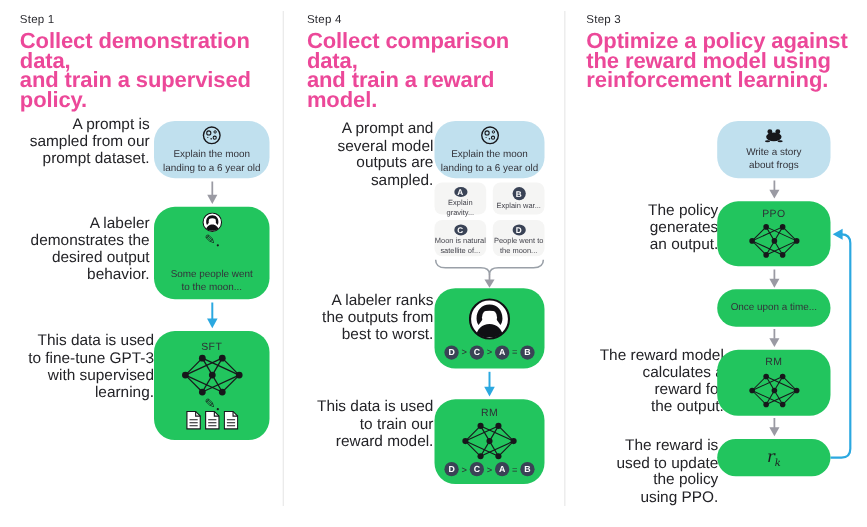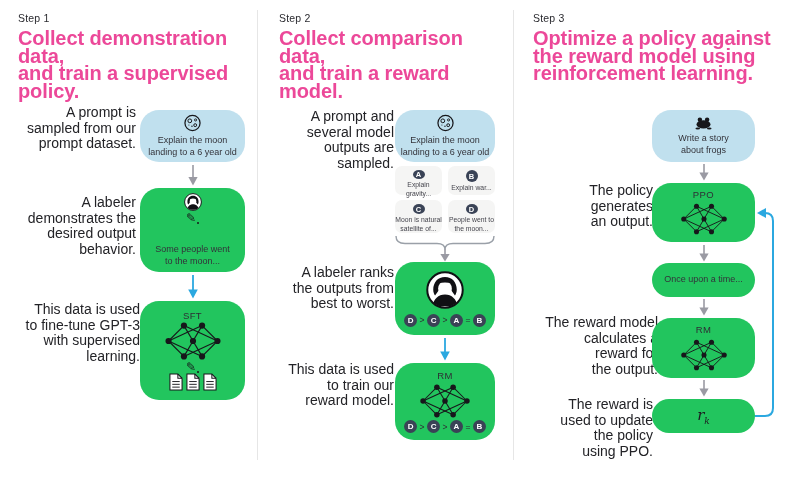--- a/index.html
+++ b/index.html
@@ -170,21 +170,21 @@
             <use href="#sym-doc"></use>
           </svg>
         <svg width="14" height="18">
             <use href="#sym-doc"></use>
           </svg>
       </div>
     </div>
   </div>
 
   <div class="col" style="left:257px;width:256px">
-    <div class="step-label" style="left:22px;top:12px">Step 2</div>
+    <div class="step-label" style="left:22px;top:12px">Step 4</div>
     <h2 class="title" style="left:22px;top:30px;width:225px">Collect comparison data,
 and train a reward model.</h2>
 
     <p class="para" style="left:22px;top:109px;width:115px">A prompt and
 several model
 outputs are
 sampled.</p>
     <p class="para" style="left:22px;top:265px;width:115px">A labeler ranks
 the outputs from
 best to worst.</p>

